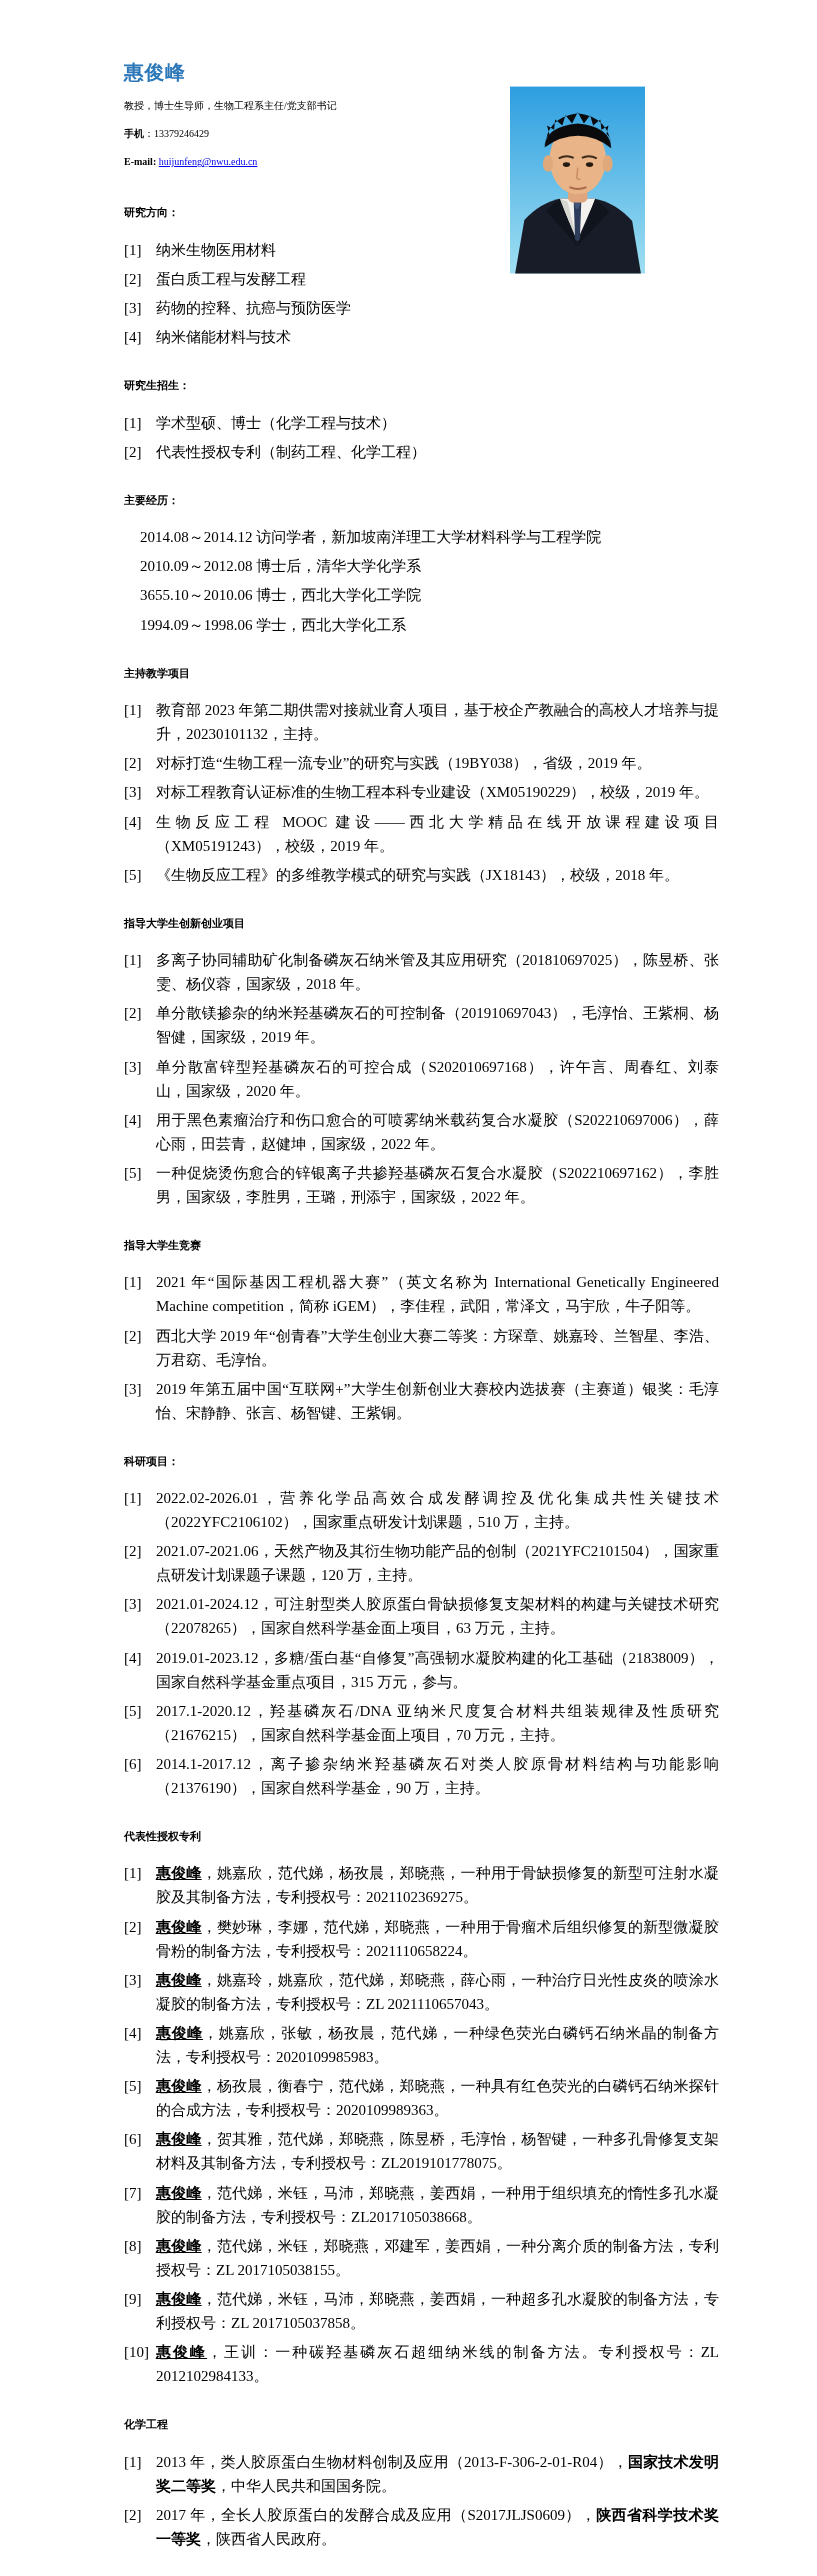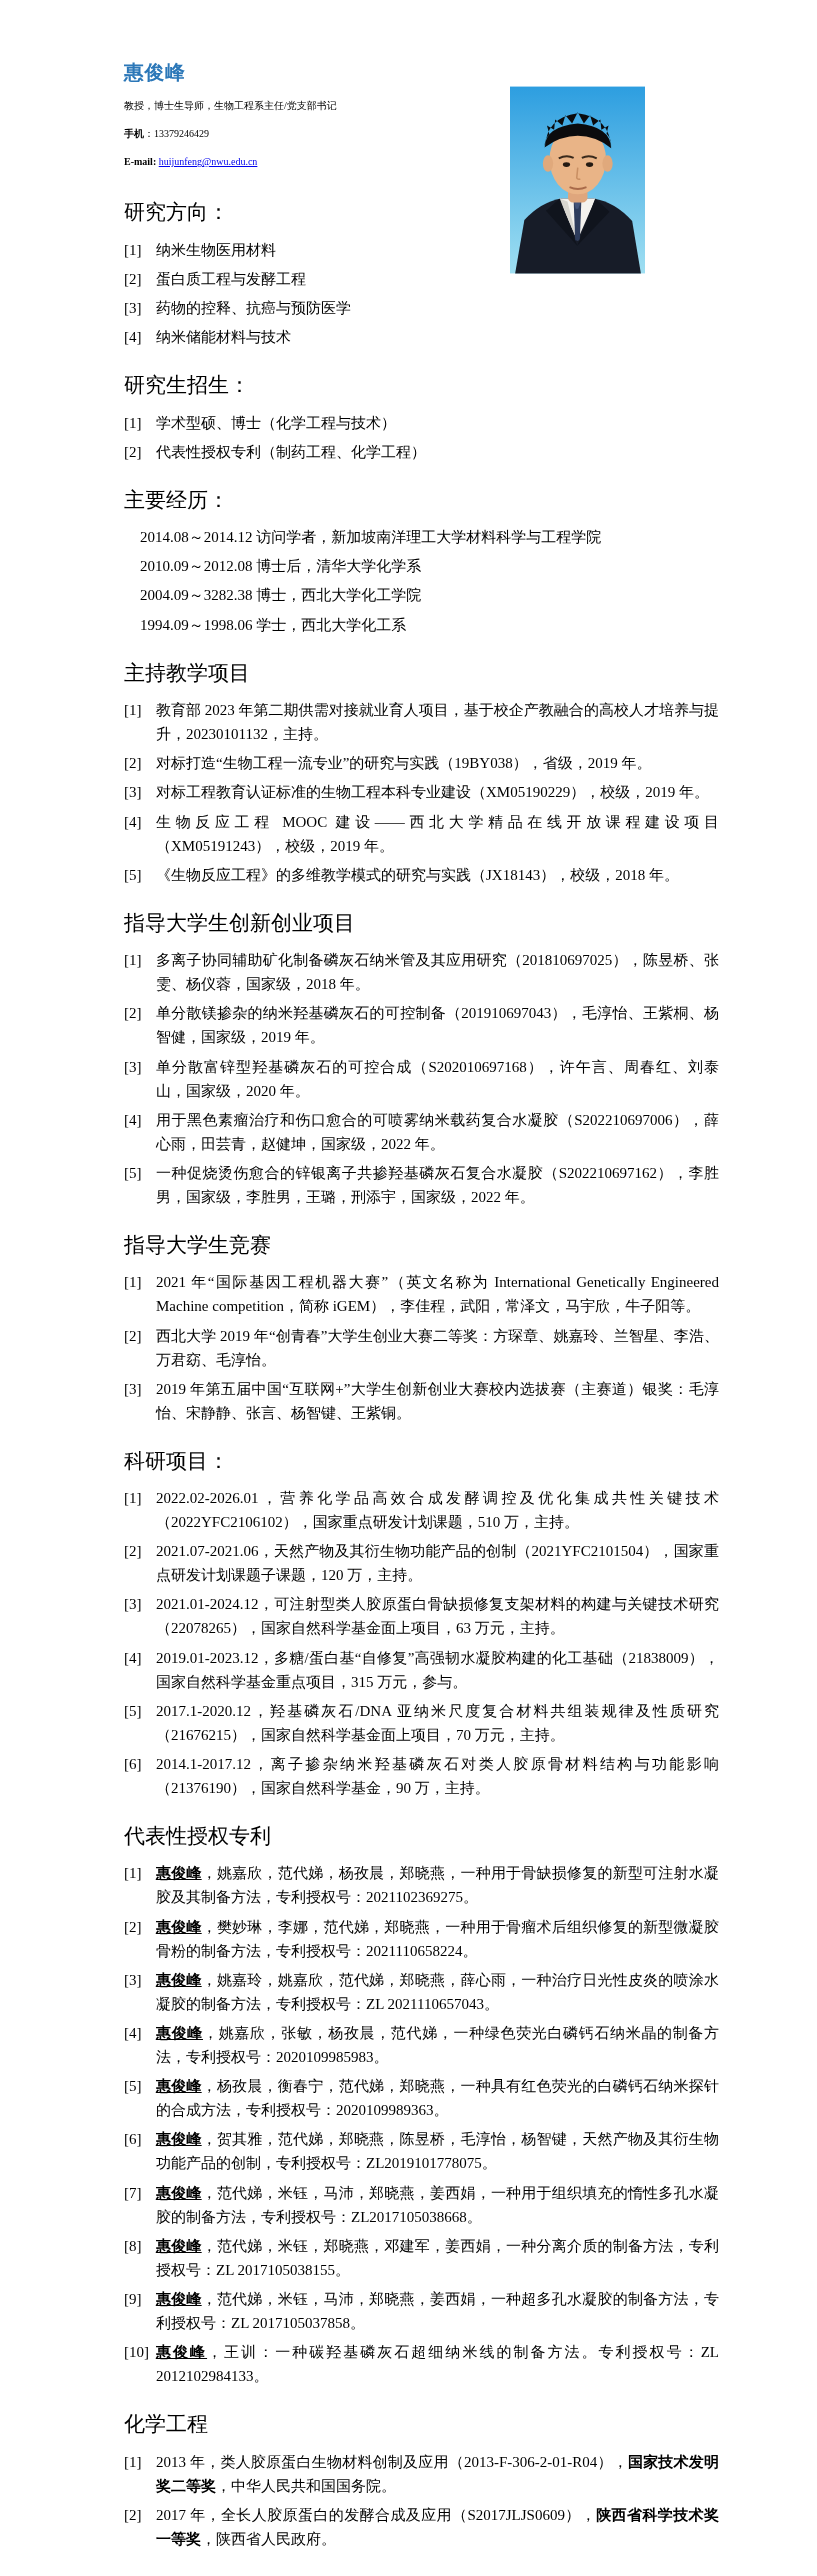--- a/index.html
+++ b/index.html
@@ -42,22 +42,22 @@
     position:absolute;
     left:510px;
     top:86px;
     width:135px;
     height:188px;
     overflow:hidden;
   }
   .photo-box svg{display:block;}
   
   .sec-heading{
-    font-size:21px;
-    font-weight:400;
+    font-size:11px;
+    font-weight:700;
     line-height:23px;
     margin:25px 0 13.4px 0;
   }
   .item{
     display:flex;
     font-size:15px;
     line-height:24px;
     margin:0 0 5.2px 0;
   }
   .num{
@@ -163,21 +163,21 @@
         </section>
         <section>
           <h2 class="sec-heading">主要经历：</h2>
           <div class="item no-num">
             <span class="itext"><span class="seg-n">2014.08～2014.12 访问学者，新加坡南洋理工大学材料科学与工程学院</span></span>
           </div>
           <div class="item no-num">
             <span class="itext"><span class="seg-n">2010.09～2012.08 博士后，清华大学化学系</span></span>
           </div>
           <div class="item no-num">
-            <span class="itext"><span class="seg-n">2004.09～3282.38 博士，西北大学化工学院</span></span>
+            <span class="itext"><span class="seg-n">3655.10～2010.06 博士，西北大学化工学院</span></span>
           </div>
           <div class="item no-num">
             <span class="itext"><span class="seg-n">1994.09～1998.06 学士，西北大学化工系</span></span>
           </div>
         </section>
         <section>
           <h2 class="sec-heading">主持教学项目</h2>
           <div class="item">
             <span class="num">[1]</span>
             <span class="itext"><span class="seg-n">教育部 2023 年第二期供需对接就业育人项目，基于校企产教融合的高校人才培养与提升，20230101132，主持。</span></span>
@@ -281,21 +281,21 @@
           <div class="item">
             <span class="num">[4]</span>
             <span class="itext"><span class="seg-bu">惠俊峰</span><span class="seg-n">，姚嘉欣，张敏，杨孜晨，范代娣，一种绿色荧光白磷钙石纳米晶的制备方法，专利授权号：2020109985983。</span></span>
           </div>
           <div class="item">
             <span class="num">[5]</span>
             <span class="itext"><span class="seg-bu">惠俊峰</span><span class="seg-n">，杨孜晨，衡春宁，范代娣，郑晓燕，一种具有红色荧光的白磷钙石纳米探针的合成方法，专利授权号：2020109989363。</span></span>
           </div>
           <div class="item">
             <span class="num">[6]</span>
-            <span class="itext"><span class="seg-bu">惠俊峰</span><span class="seg-n">，贺其雅，范代娣，郑晓燕，陈昱桥，毛淳怡，杨智键，天然产物及其衍生物功能产品的创制，专利授权号：ZL2019101778075。</span></span>
+            <span class="itext"><span class="seg-bu">惠俊峰</span><span class="seg-n">，贺其雅，范代娣，郑晓燕，陈昱桥，毛淳怡，杨智键，一种多孔骨修复支架材料及其制备方法，专利授权号：ZL2019101778075。</span></span>
           </div>
           <div class="item">
             <span class="num">[7]</span>
             <span class="itext"><span class="seg-bu">惠俊峰</span><span class="seg-n">，范代娣，米钰，马沛，郑晓燕，姜西娟，一种用于组织填充的惰性多孔水凝胶的制备方法，专利授权号：ZL2017105038668。</span></span>
           </div>
           <div class="item">
             <span class="num">[8]</span>
             <span class="itext"><span class="seg-bu">惠俊峰</span><span class="seg-n">，范代娣，米钰，郑晓燕，邓建军，姜西娟，一种分离介质的制备方法，专利授权号：ZL 2017105038155。</span></span>
           </div>
           <div class="item">

